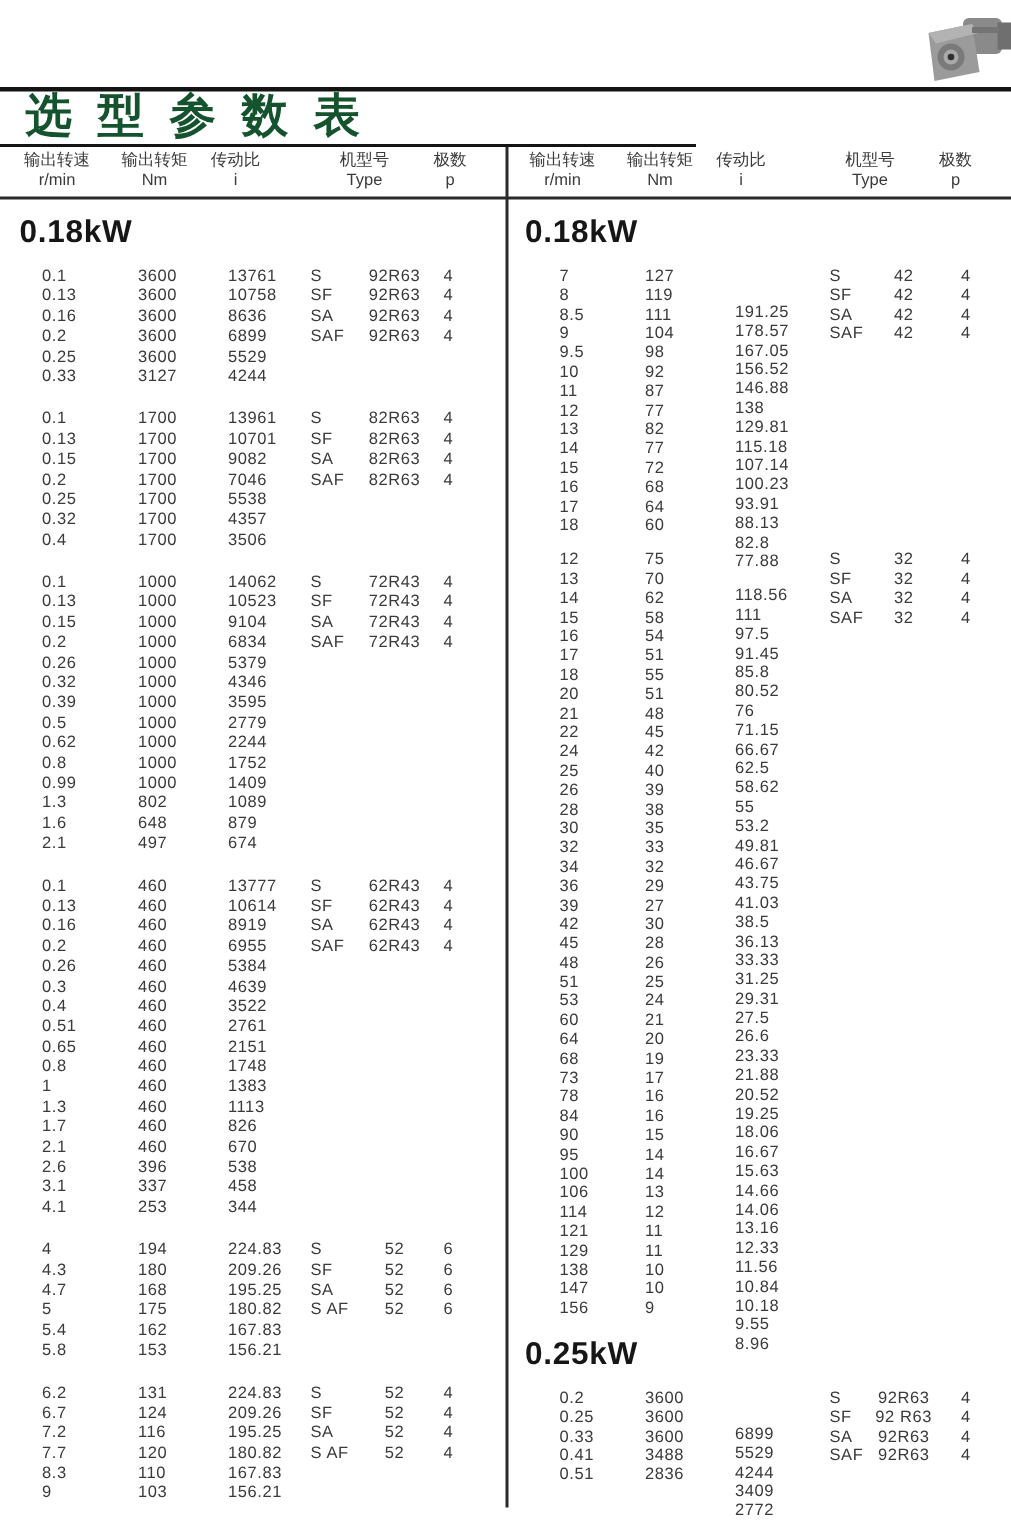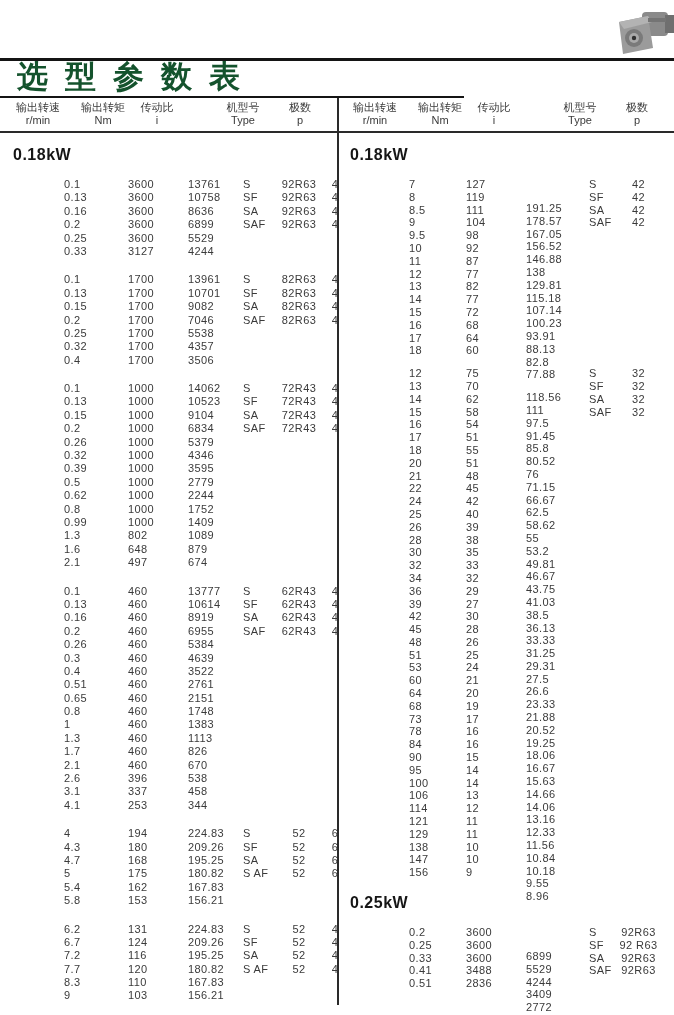--- a/index.html
+++ b/index.html
@@ -34,24 +34,24 @@
     position:absolute;top:0;transform:translateX(-50%);
     text-align:center;font-size:11px;line-height:13px;white-space:nowrap;color:#3a3a3a;
   }
   .hc0{left:38px;} .hc1{left:103px;} .hc2{left:157px;text-align:center;} .hc3{left:243px;} .hc4{left:300px;}
 
   
   .col{position:absolute;top:135px;width:337px;}
   .col-left{left:0;}
   .col-right{left:337px;}
   .kw{
-    font-size:16px;font-weight:bold;color:#161616;
+    font-size:21px;font-weight:bold;color:#161616;
     margin:6px 0 9px 13px;line-height:28px;letter-spacing:0.5px;
   }
-  .block{margin-bottom:15px;padding-left:36px;}
+  .block{margin-bottom:15px;}
   .col-right .block{margin-bottom:10px;}
   .row{display:flex;height:13.4px;font-size:11px;letter-spacing:0.4px;white-space:nowrap;color:#3a3a3a;}
   .col-right .row{height:12.8px;}
   .cell{display:block;flex:none;}
   .c-speed{width:64px;padding-left:28px;}
   .c-torque{width:60px;}
   .c-ratio{width:55px;}
   .c-prefix{width:33px;}
   .c-model{width:46px;text-align:center;}
   .c-poles{width:26px;text-align:center;}

